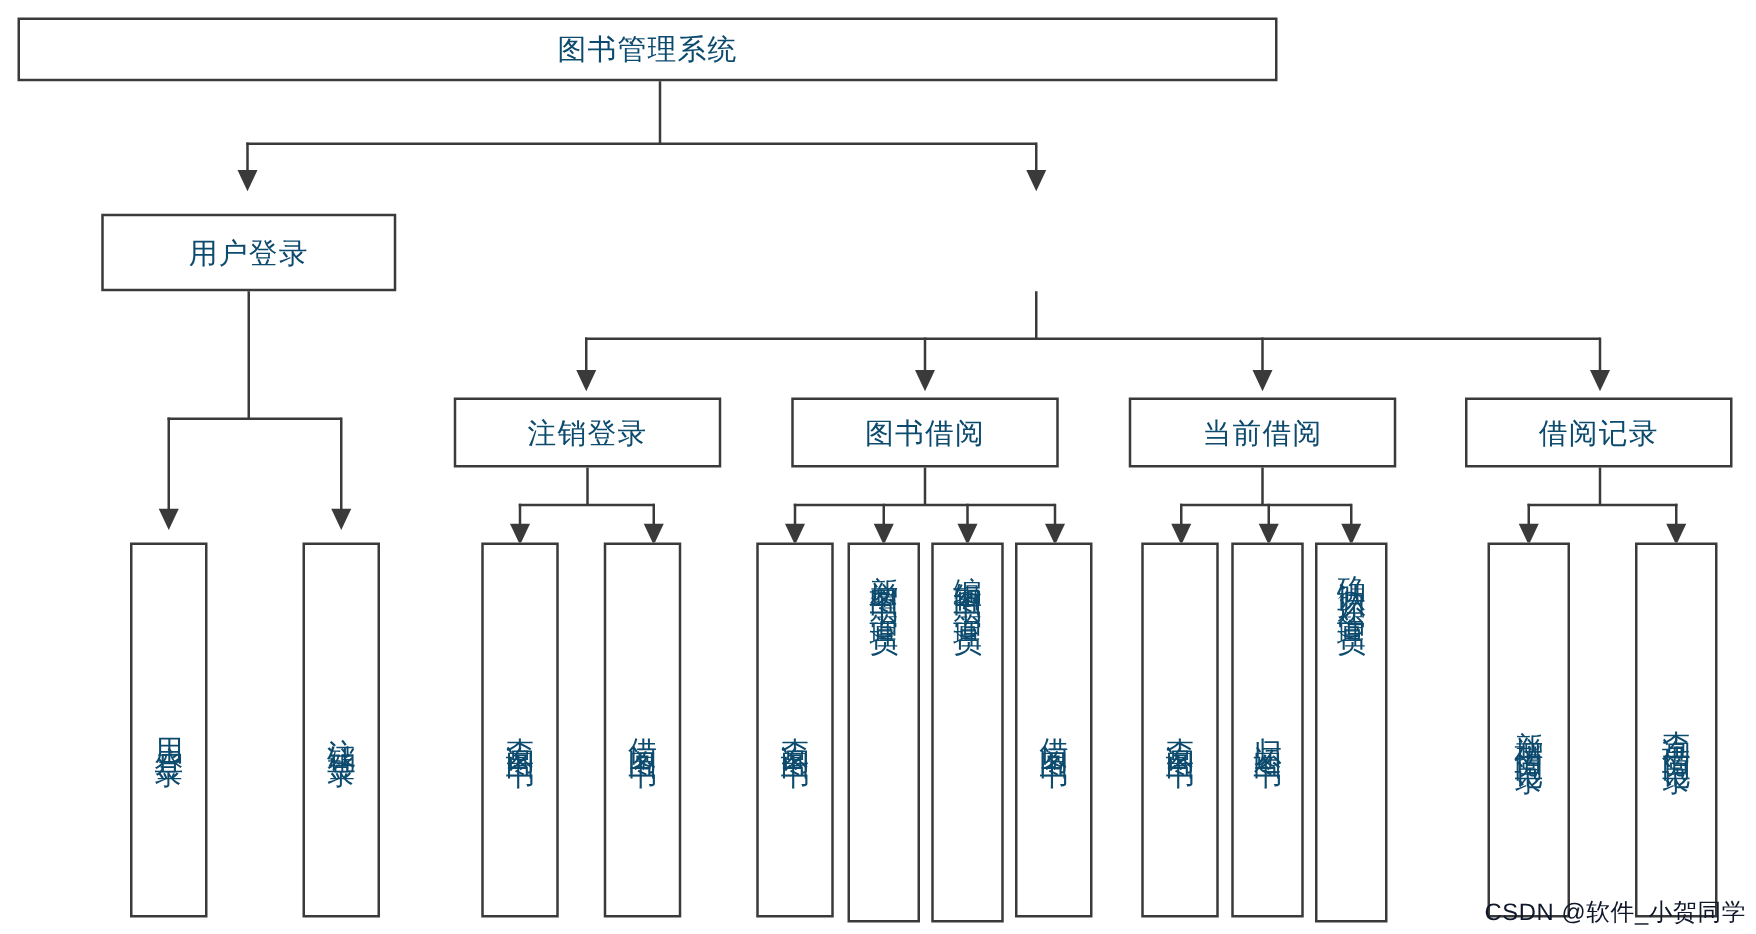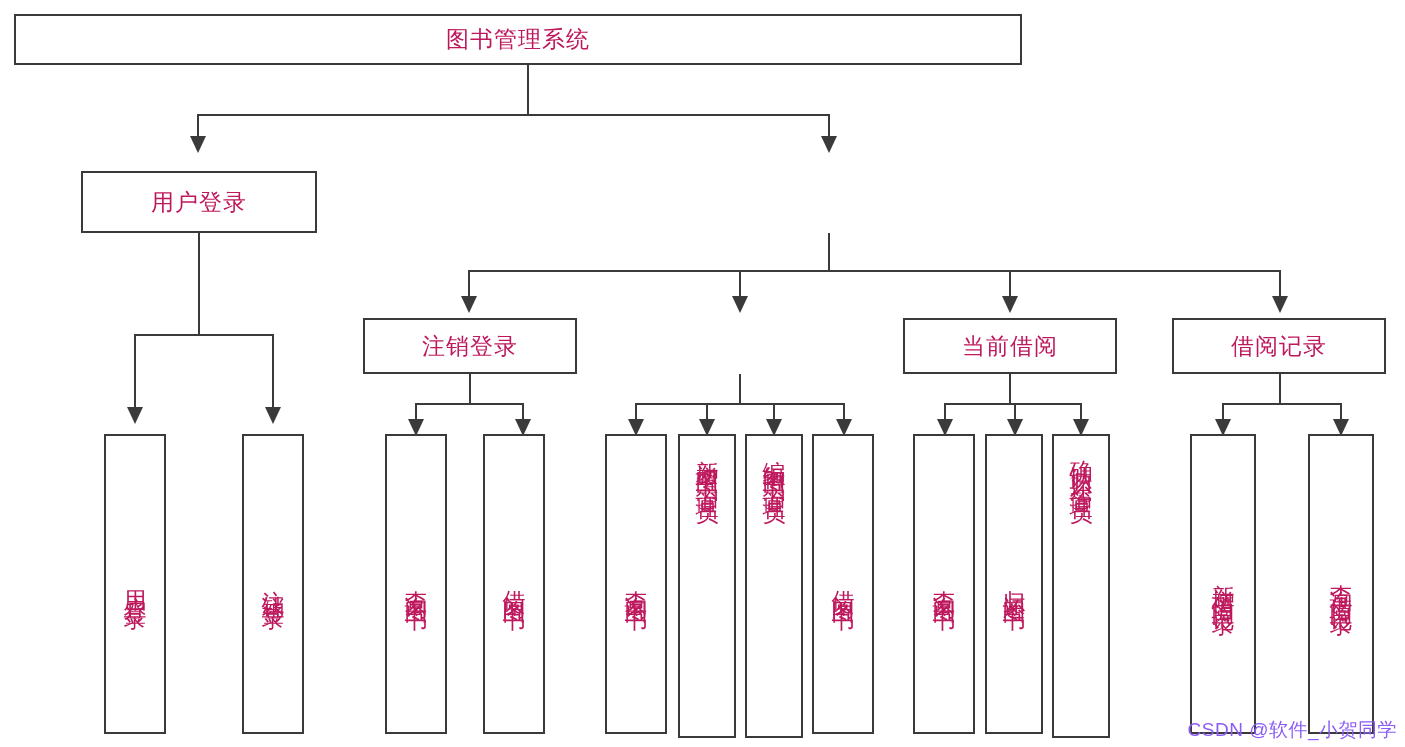--- a/index.html
+++ b/index.html
@@ -26,21 +26,21 @@
     display: flex;
     align-items: center;
     justify-content: center;
     color: #1b1b1b;
   }
   .node .label {
     font-size: 23px;
     line-height: 1.15;
     letter-spacing: 1px;
     white-space: nowrap;
-    color: #be185d;
+    color: #0c4a6e;
     text-align: center;
   }
   
   .node.vertical {
     align-items: flex-start;
     justify-content: center;
     padding-top: 0;
   }
   .node.vertical .label {
     writing-mode: vertical-rl;
@@ -67,21 +67,21 @@
     border-left: 8px solid transparent;
     border-right: 8px solid transparent;
     border-top: 17px solid #3a3a3a;
   }
   
   #watermark {
     position: absolute;
     right: 8px;
     bottom: 4px;
     font-size: 19px;
-    color: #8b5cf6;
+    color: #0f172a;
     white-space: nowrap;
     letter-spacing: 0.5px;
   }
 </style>
 </head>
 <body>
 
 <div id="canvas">
 
   <div class="node" style="left:14px; top:14px; width:1008px; height:51px;">
@@ -122,20 +122,23 @@
   <div class="conn vline" style="left:1009px; top:270px; height:28px;"></div>
   <div class="arrow" style="left:1002px; top:296px;"></div>
 
   <div class="conn vline" style="left:1279px; top:270px; height:28px;"></div>
   <div class="arrow" style="left:1272px; top:296px;"></div>
 
   <div class="node" style="left:363px; top:318px; width:214px; height:56px;">
     <span class="label">注销登录</span>
   </div>
 
+  <div class="node" style="left:633px; top:318px; width:214px; height:56px;">
+    <span class="label">图书借阅</span>
+  </div>
 
   <div class="node" style="left:903px; top:318px; width:214px; height:56px;">
     <span class="label">当前借阅</span>
   </div>
 
   <div class="node" style="left:1172px; top:318px; width:214px; height:56px;">
     <span class="label">借阅记录</span>
   </div>
 
   <div class="conn vline" style="left:469px; top:374px; height:30px;"></div>

